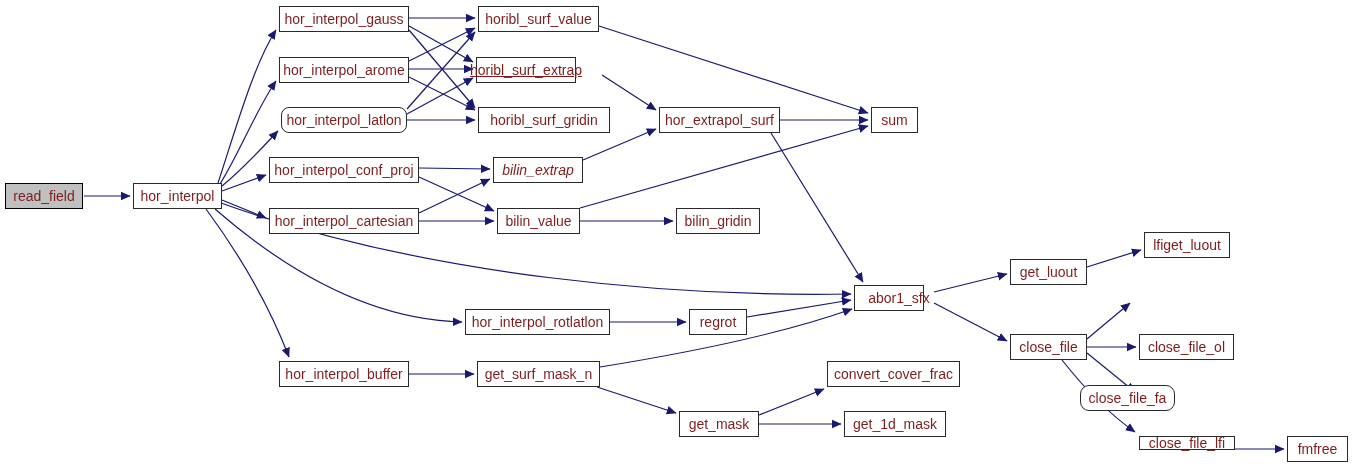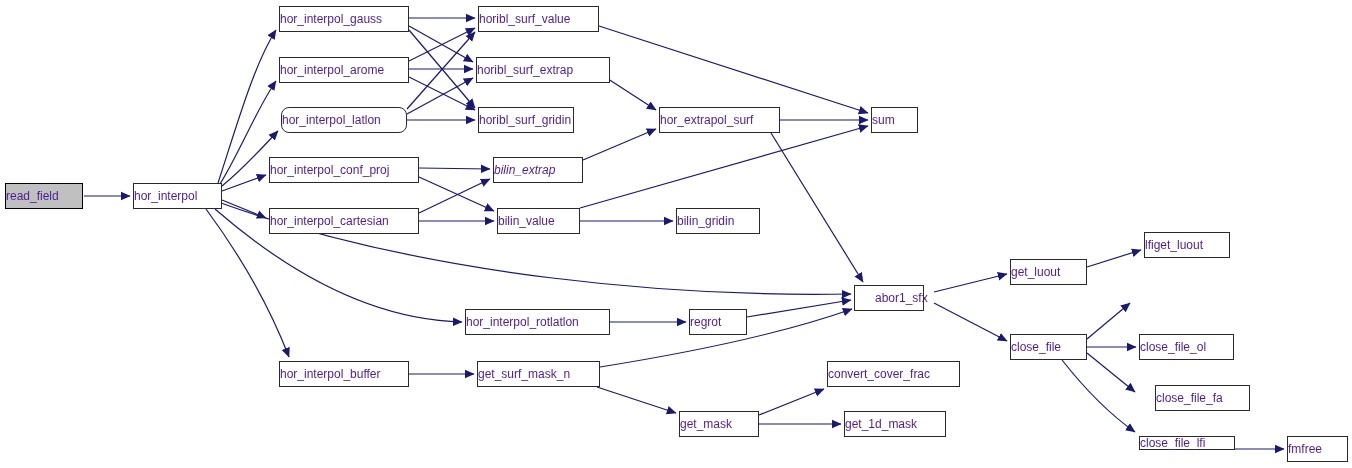--- a/index.html
+++ b/index.html
@@ -20,24 +20,25 @@
     left: 0;
     top: 0;
     width: 1352px;
     height: 468px;
   }
   .node {
     position: absolute;
     box-sizing: border-box;
     display: flex;
     align-items: center;
+    justify-content: center;
     background: #ffffff;
     border: 1.4px solid #2a2a2a;
-    color: #4c1d95;
-    font-size: 12px;
+    color: #7f1d1d;
+    font-size: 14px;
     line-height: 1;
     white-space: nowrap;
     cursor: pointer;
   }
   .node.highlight {
     background: #c0c0c0;
     border-color: #000000;
     cursor: default;
   }
 </style>
@@ -116,24 +117,24 @@
     </div>
     <div class="node" style="left: 269px; top: 208px; width: 150px; height: 26px;">
       <span>hor_interpol_cartesian</span>
     </div>
     <div class="node" style="left: 279px; top: 361px; width: 130px; height: 26px;">
       <span>hor_interpol_buffer</span>
     </div>
     <div class="node" style="left: 478px; top: 6px; width: 121px; height: 26px;">
       <span>horibl_surf_value</span>
     </div>
-    <div class="node" style="left: 476px; top: 57px; width: 134px; height: 26px;">
+    <div class="node" style="left: 476px; top: 57px; width: 100px; height: 26px; text-decoration: underline;">
       <span>horibl_surf_extrap</span>
     </div>
-    <div class="node" style="left: 478px; top: 107px; width: 96px; height: 26px;">
+    <div class="node" style="left: 478px; top: 107px; width: 132px; height: 26px;">
       <span>horibl_surf_gridin</span>
     </div>
     <div class="node" style="left: 493px; top: 157px; width: 90px; height: 26px; font-style: italic;">
       <span>bilin_extrap</span>
     </div>
     <div class="node" style="left: 497px; top: 208px; width: 83px; height: 26px;">
       <span>bilin_value</span>
     </div>
     <div class="node" style="left: 465px; top: 309px; width: 145px; height: 26px;">
       <span>hor_interpol_rotlatlon</span>
@@ -170,21 +171,21 @@
     </div>
     <div class="node" style="left: 1010px; top: 334px; width: 77px; height: 26px;">
       <span>close_file</span>
     </div>
     <div class="node" style="left: 1144px; top: 232px; width: 86px; height: 26px;">
       <span>lfiget_luout</span>
     </div>
     <div class="node" style="left: 1139px; top: 334px; width: 95px; height: 26px;">
       <span>close_file_ol</span>
     </div>
-    <div class="node" style="left: 1155px; top: 385px; width: 95px; height: 26px;">
+    <div class="node" style="left: 1080px; top: 385px; width: 95px; height: 26px; border-radius: 9px;">
       <span>close_file_fa</span>
     </div>
     <div class="node" style="left: 1139px; top: 436px; width: 96px; height: 14px;">
       <span>close_file_lfi</span>
     </div>
     <div class="node" style="left: 1287px; top: 436px; width: 61px; height: 26px;">
       <span>fmfree</span>
     </div>
   </div>
 

